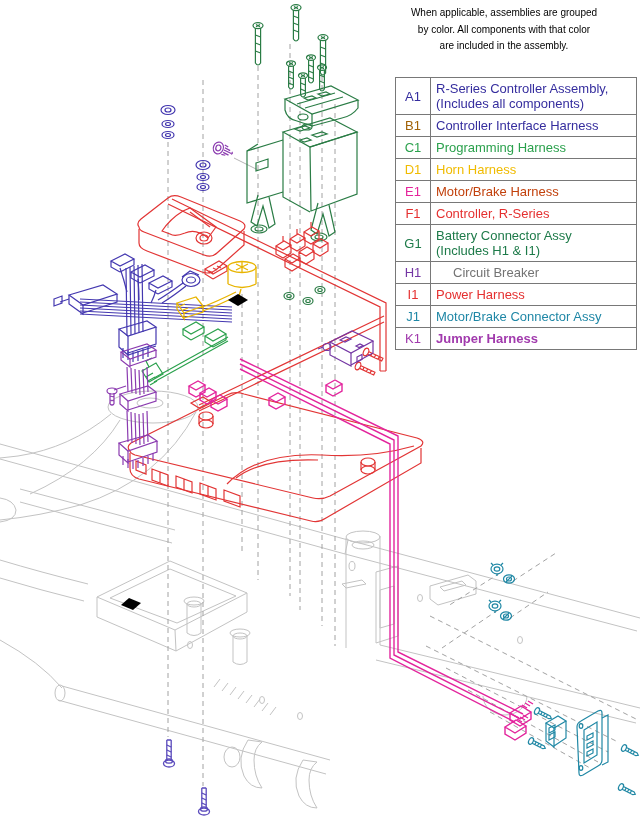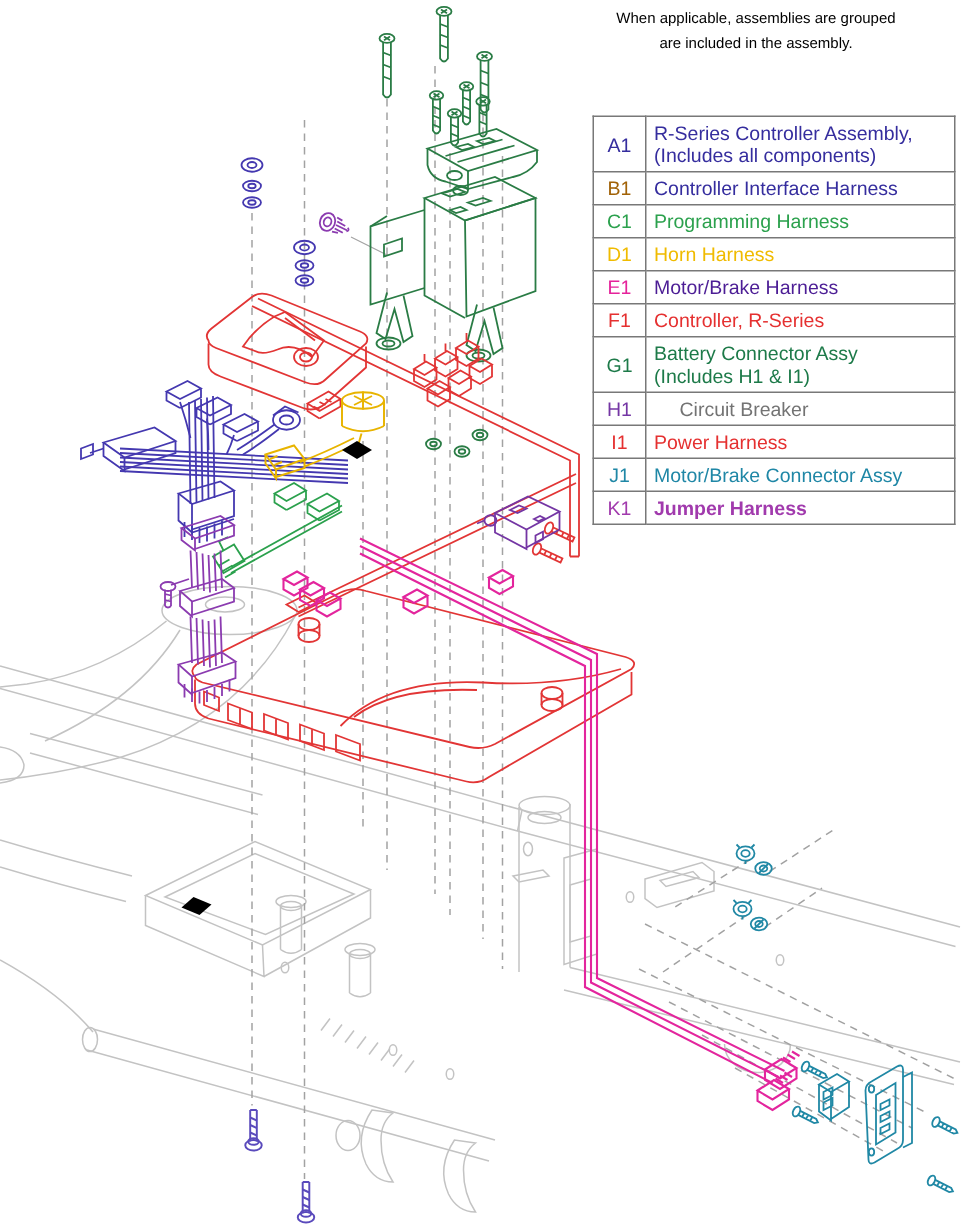--- a/index.html
+++ b/index.html
@@ -406,20 +406,21 @@
   </g>
 
   <g stroke="none" fill="#000000">
     <path d="M238,294 L248,300 L238,306 L228,300 Z"></path>
     <path d="M129,598 L141,603 L133,610 L121,605 Z"></path>
   </g>
 </svg>
 
 <div class="note">
   <div>When applicable, assemblies are grouped</div>
+  <div>by color. All components with that color</div>
   <div>are included in the assembly.</div>
 </div>
 
 <table class="legend">
   <tbody>
     <tr>
       <td class="code" style="color: rgb(53, 45, 158);">A1</td>
       <td class="lbl" style="color: rgb(53, 45, 158);"><span>R-Series Controller Assembly,</span><span class="sub">(Includes all components)</span></td>
     </tr>
     <tr>
@@ -429,21 +430,21 @@
     <tr>
       <td class="code" style="color: rgb(43, 161, 77);">C1</td>
       <td class="lbl" style="color: rgb(43, 161, 77);"><span>Programming Harness</span><span class="sub"></span></td>
     </tr>
     <tr>
       <td class="code" style="color: rgb(240, 187, 0);">D1</td>
       <td class="lbl" style="color: rgb(240, 187, 0);"><span>Horn Harness</span><span class="sub"></span></td>
     </tr>
     <tr>
       <td class="code" style="color: rgb(229, 35, 155);">E1</td>
-      <td class="lbl" style="color: #4c1d95;"><span>Motor/Brake Harness</span><span class="sub"></span></td>
+      <td class="lbl" style="color: #c2410c;"><span>Motor/Brake Harness</span><span class="sub"></span></td>
     </tr>
     <tr>
       <td class="code" style="color: rgb(229, 48, 48);">F1</td>
       <td class="lbl" style="color: rgb(229, 48, 48);"><span>Controller, R-Series</span><span class="sub"></span></td>
     </tr>
     <tr>
       <td class="code" style="color: rgb(29, 122, 73);">G1</td>
       <td class="lbl" style="color: rgb(29, 122, 73);"><span>Battery Connector Assy</span><span class="sub">(Includes H1 &amp; I1)</span></td>
     </tr>
     <tr>

